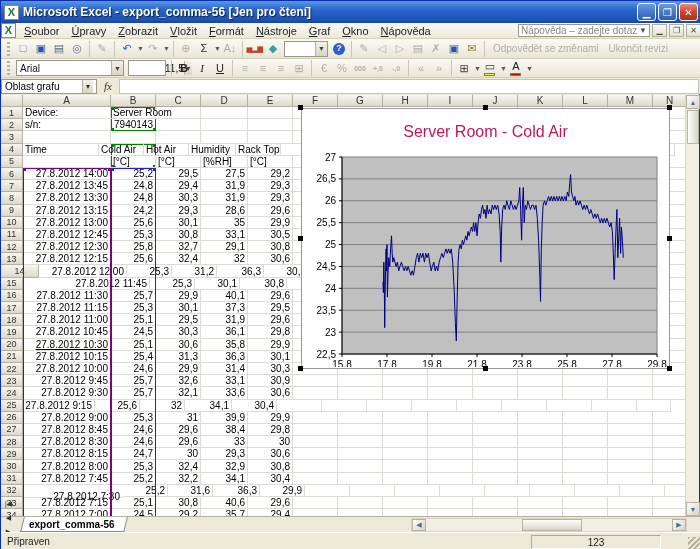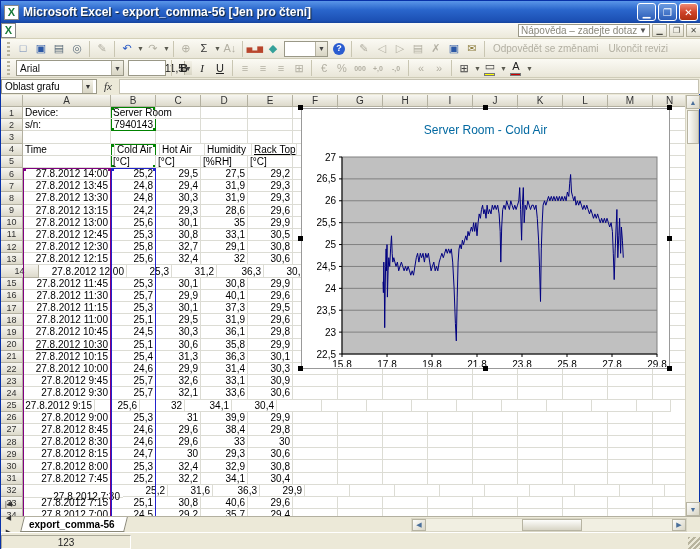--- a/index.html
+++ b/index.html
@@ -69,21 +69,21 @@
   .cell { border-right:1px solid #dcdcd4; border-bottom:1px solid #dcdcd4; font-size:10px; color:#000;
     display:flex; align-items:center; white-space:nowrap; overflow:visible; flex:none; padding:0 2px; }
   .cell.num { justify-content:flex-end; }
   .rowhdr { font-size:9px; }
   
   .rng { position:absolute; pointer-events:none; }
   .rng .hndl { position:absolute; width:3px; height:3px; }
 
   
   #chart { position:absolute; left:300px; top:107px; width:369px; height:261px; background:#fff; border:1px solid #999; }
-  #chart-title { position:absolute; left:0; top:14px; width:100%; text-align:center; font-size:12px; color:#0369a1; }
+  #chart-title { position:absolute; left:0; top:14px; width:100%; text-align:center; font-size:16px; color:#be185d; }
   .chart-handle { position:absolute; width:5px; height:5px; background:#000; }
 
   
   .sb-btn { background:linear-gradient(135deg,#fdfdfb,#d8d5c6); border:1px solid #b7b4a2; color:#4a6f9a; font-size:7px;
     display:flex; align-items:center; justify-content:center; }
   #vscroll { position:absolute; right:0; top:94px; width:14px; height:421px; background:#f1efe2; border-left:1px solid #d8d5c4; }
   #vscroll .up { position:absolute; top:0; left:0; width:14px; height:14px; }
   #vscroll .down { position:absolute; bottom:0; left:0; width:14px; height:14px; }
   #vscroll .thumb { position:absolute; top:15px; left:1px; width:12px; height:34px; background:linear-gradient(90deg,#fdfdfb,#d8d5c6); border:1px solid #b7b4a2; }
 
@@ -114,20 +114,21 @@
   <div id="titlebar">
     <span class="xl-appicon">X</span>
     <span class="apptitle">Microsoft Excel - export_comma-56  [Jen pro čtení]</span>
     <span class="winbtn">▁</span>
     <span class="winbtn">❐</span>
     <span class="winbtn close">✕</span>
   </div>
 
   <div id="menubar">
     <span class="xl-appicon" style="margin-right:2px">X</span>
+    <span id="menu-items"><span class="menu-item">Soubor</span><span class="menu-item">Úpravy</span><span class="menu-item">Zobrazit</span><span class="menu-item">Vložit</span><span class="menu-item">Formát</span><span class="menu-item">Nástroje</span><span class="menu-item">Graf</span><span class="menu-item">Okno</span><span class="menu-item">Nápověda</span></span>
     <div id="helpbox">
       <span>Nápověda – zadejte dotaz</span>
       <span class="dd">▼</span>
     </div>
     <span class="mini-winbtn">▁</span>
     <span class="mini-winbtn">❐</span>
     <span class="mini-winbtn">✕</span>
   </div>
 
   <div id="toolbar1" class="toolbar">
@@ -427,25 +428,25 @@
           <div class="cell" style="width: 45px;"></div>
           <div class="cell" style="width: 45px;"></div>
           <div class="cell" style="width: 45px;"></div>
           <div class="cell" style="width: 45px;"></div>
           <div class="cell" style="width: 45px;"></div>
           <div class="cell" style="width: 45px;"></div>
           <div class="cell" style="width: 34px;"></div>
         </div>
         <div class="grid-row">
           <div class="hdr rowhdr" style="width: 22px;">4</div>
-          <div class="cell" style="width: 92px; z-index: 1;">Time</div>
+          <div class="cell" style="width: 76px; z-index: 1;">Time</div>
           <div class="cell" style="width: 45px; z-index: 1;">Cold Air</div>
           <div class="cell" style="width: 45px; z-index: 1;">Hot Air</div>
           <div class="cell" style="width: 47px; z-index: 1;">Humidity</div>
-          <div class="cell" style="width: 45px; z-index: 1; text-decoration: underline;">Rack Top</div>
+          <div class="cell" style="width: 45px; z-index: 1;">Rack Top</div>
           <div class="cell" style="width: 45px;"></div>
           <div class="cell" style="width: 45px;"></div>
           <div class="cell" style="width: 45px;"></div>
           <div class="cell" style="width: 45px;"></div>
           <div class="cell" style="width: 45px;"></div>
           <div class="cell" style="width: 45px;"></div>
           <div class="cell" style="width: 45px;"></div>
           <div class="cell" style="width: 45px;"></div>
           <div class="cell" style="width: 34px;"></div>
         </div>
@@ -614,21 +615,21 @@
           <div class="cell" style="width: 45px;"></div>
           <div class="cell" style="width: 45px;"></div>
           <div class="cell" style="width: 45px;"></div>
           <div class="cell" style="width: 45px;"></div>
           <div class="cell" style="width: 45px;"></div>
           <div class="cell" style="width: 45px;"></div>
           <div class="cell" style="width: 34px;"></div>
         </div>
         <div class="grid-row">
           <div class="hdr rowhdr" style="width: 22px;">15</div>
-          <div class="cell num" style="width: 88px;">27.8.2012 11:45</div>
+          <div class="cell num" style="width: 88px; margin-left: 39px;">27.8.2012 11:45</div>
           <div class="cell num" style="width: 45px;">25,3</div>
           <div class="cell num" style="width: 45px;">30,1</div>
           <div class="cell num" style="width: 47px;">30,8</div>
           <div class="cell num" style="width: 45px;">29,9</div>
           <div class="cell" style="width: 45px;"></div>
           <div class="cell" style="width: 45px;"></div>
           <div class="cell" style="width: 45px;"></div>
           <div class="cell" style="width: 45px;"></div>
           <div class="cell" style="width: 45px;"></div>
           <div class="cell" style="width: 45px;"></div>
@@ -1068,17 +1069,18 @@
       </span>
     <div id="hscroll">
       <div class="sb-btn">◀</div>
       <div class="thumb"></div>
       <div class="sb-btn" style="margin-left:auto">▶</div>
     </div>
     <div class="corner"></div>
   </div>
 
   <div id="statusbar">
+    <span id="status-left">Připraven</span>
     <span id="status-cell">123</span>
     <div id="grip"></div>
   </div>
 
 </div>
 
 </body></html>

